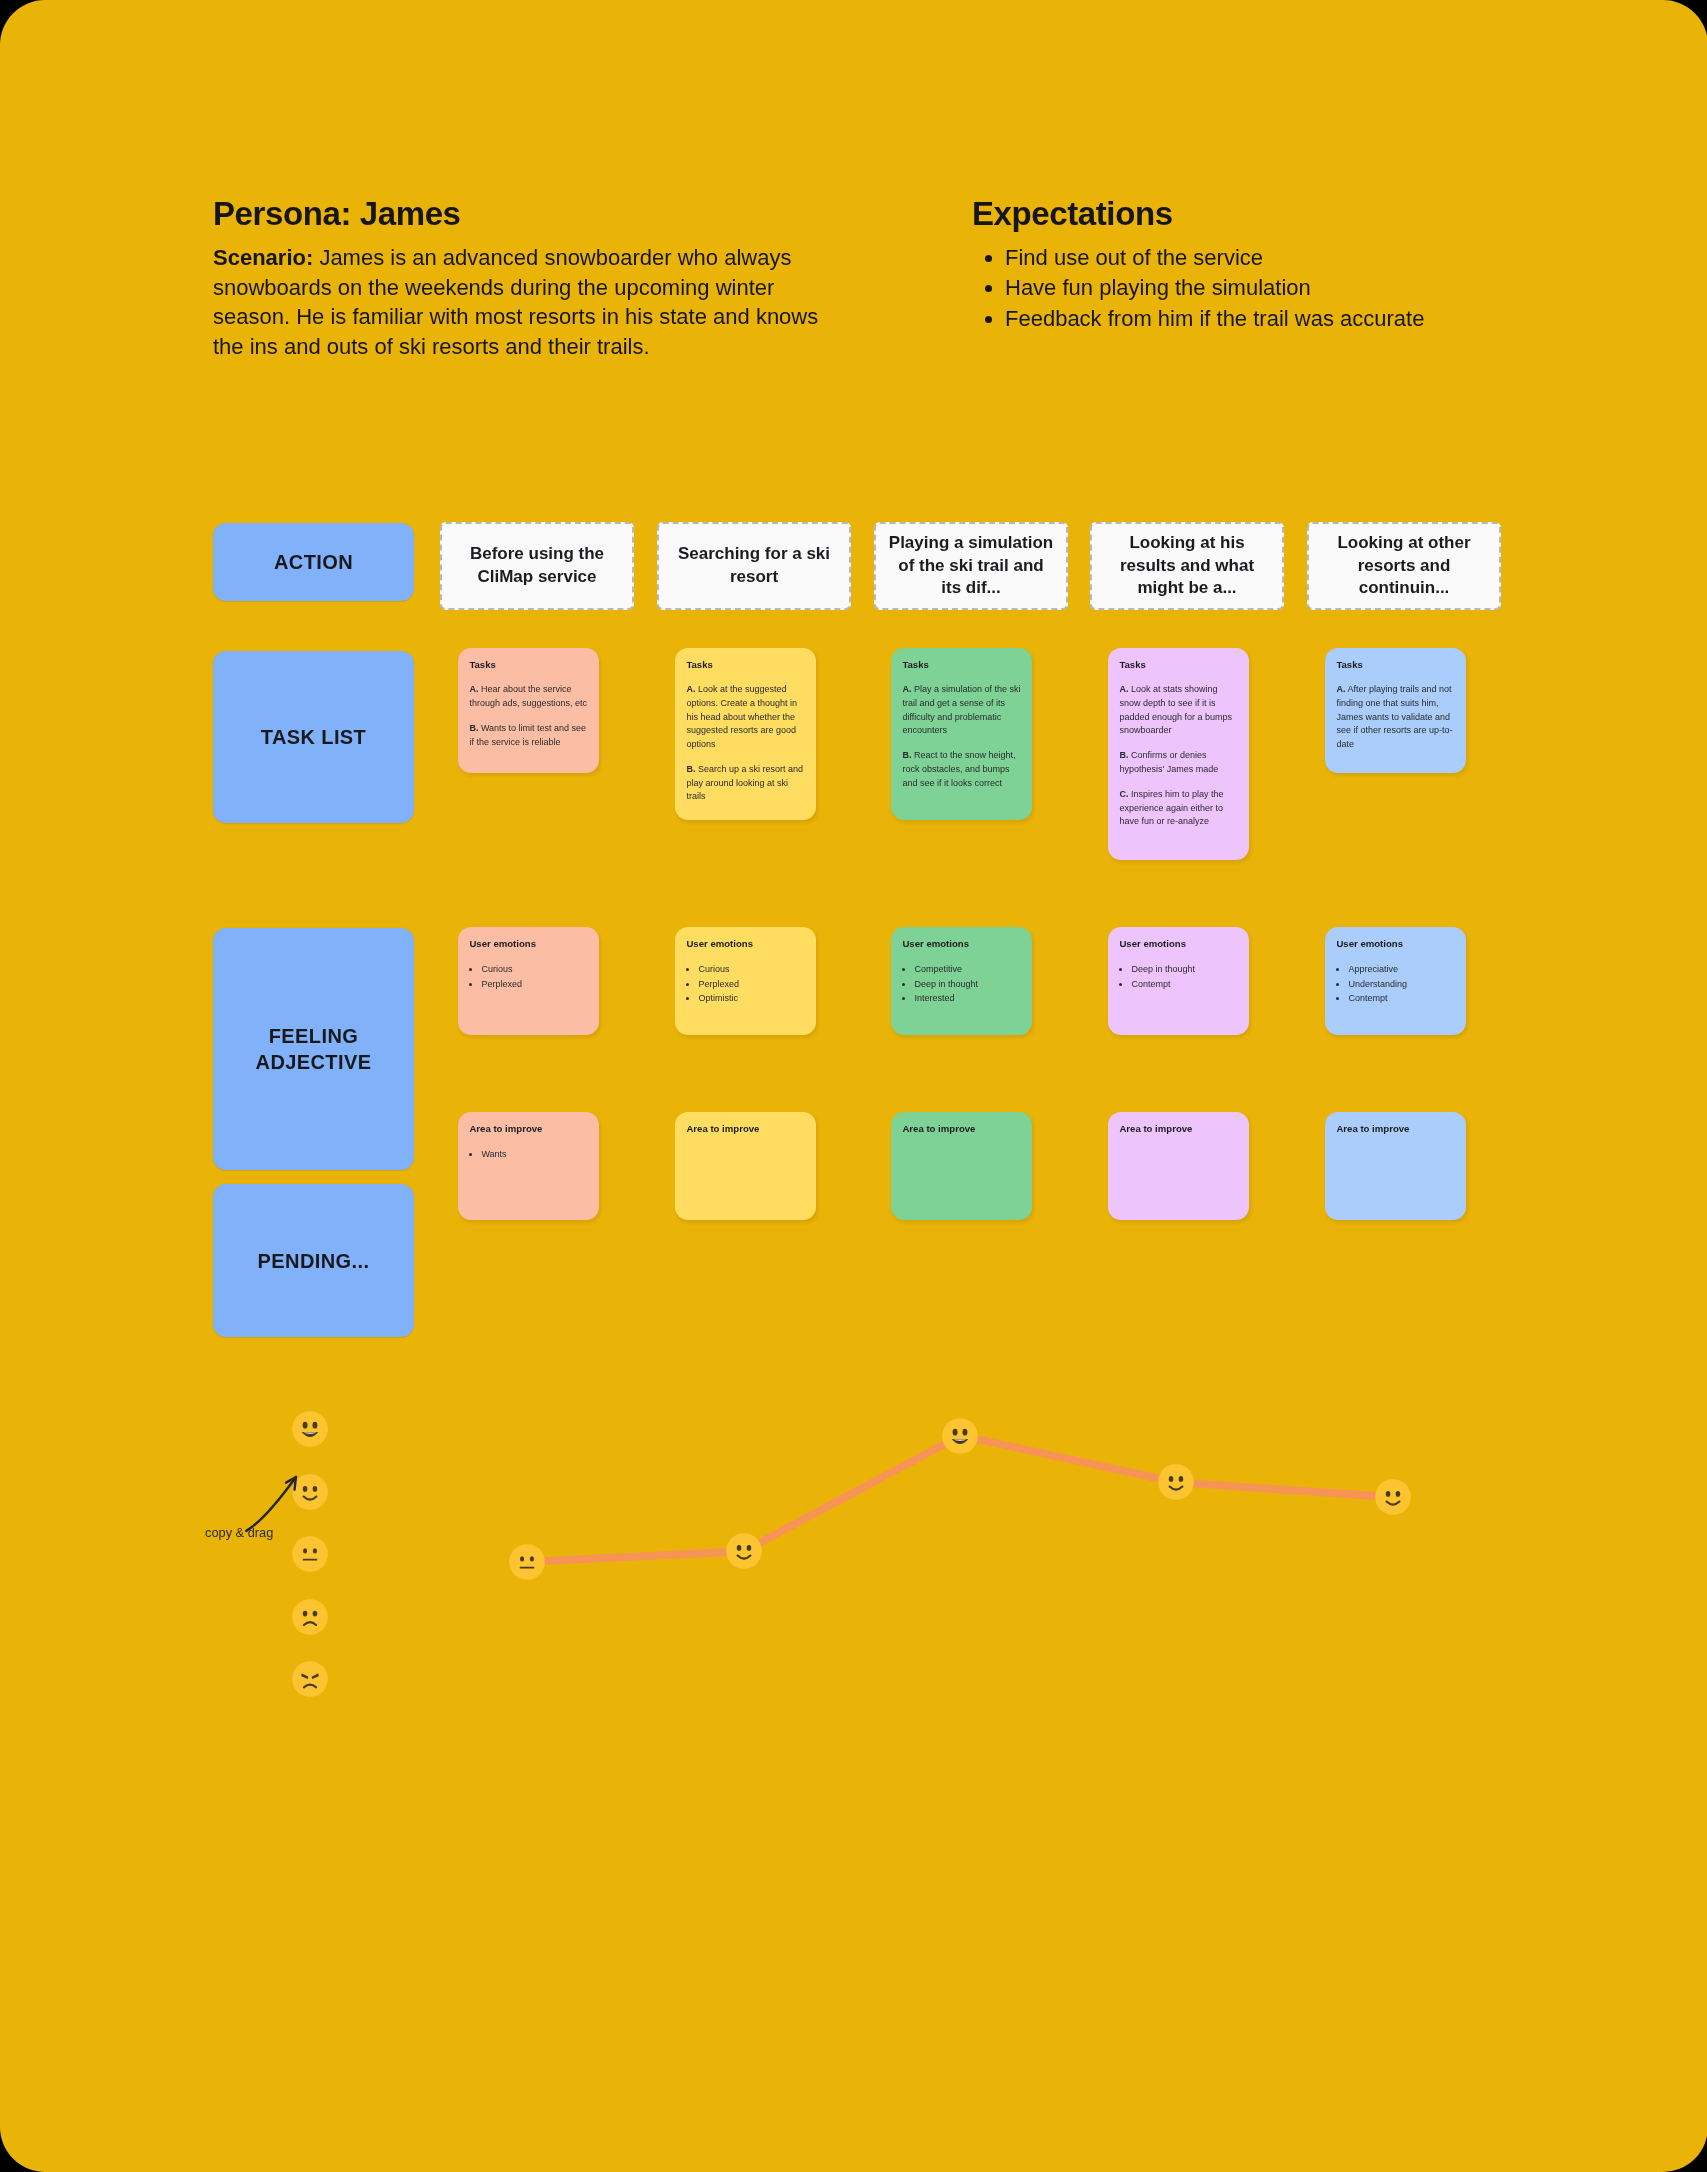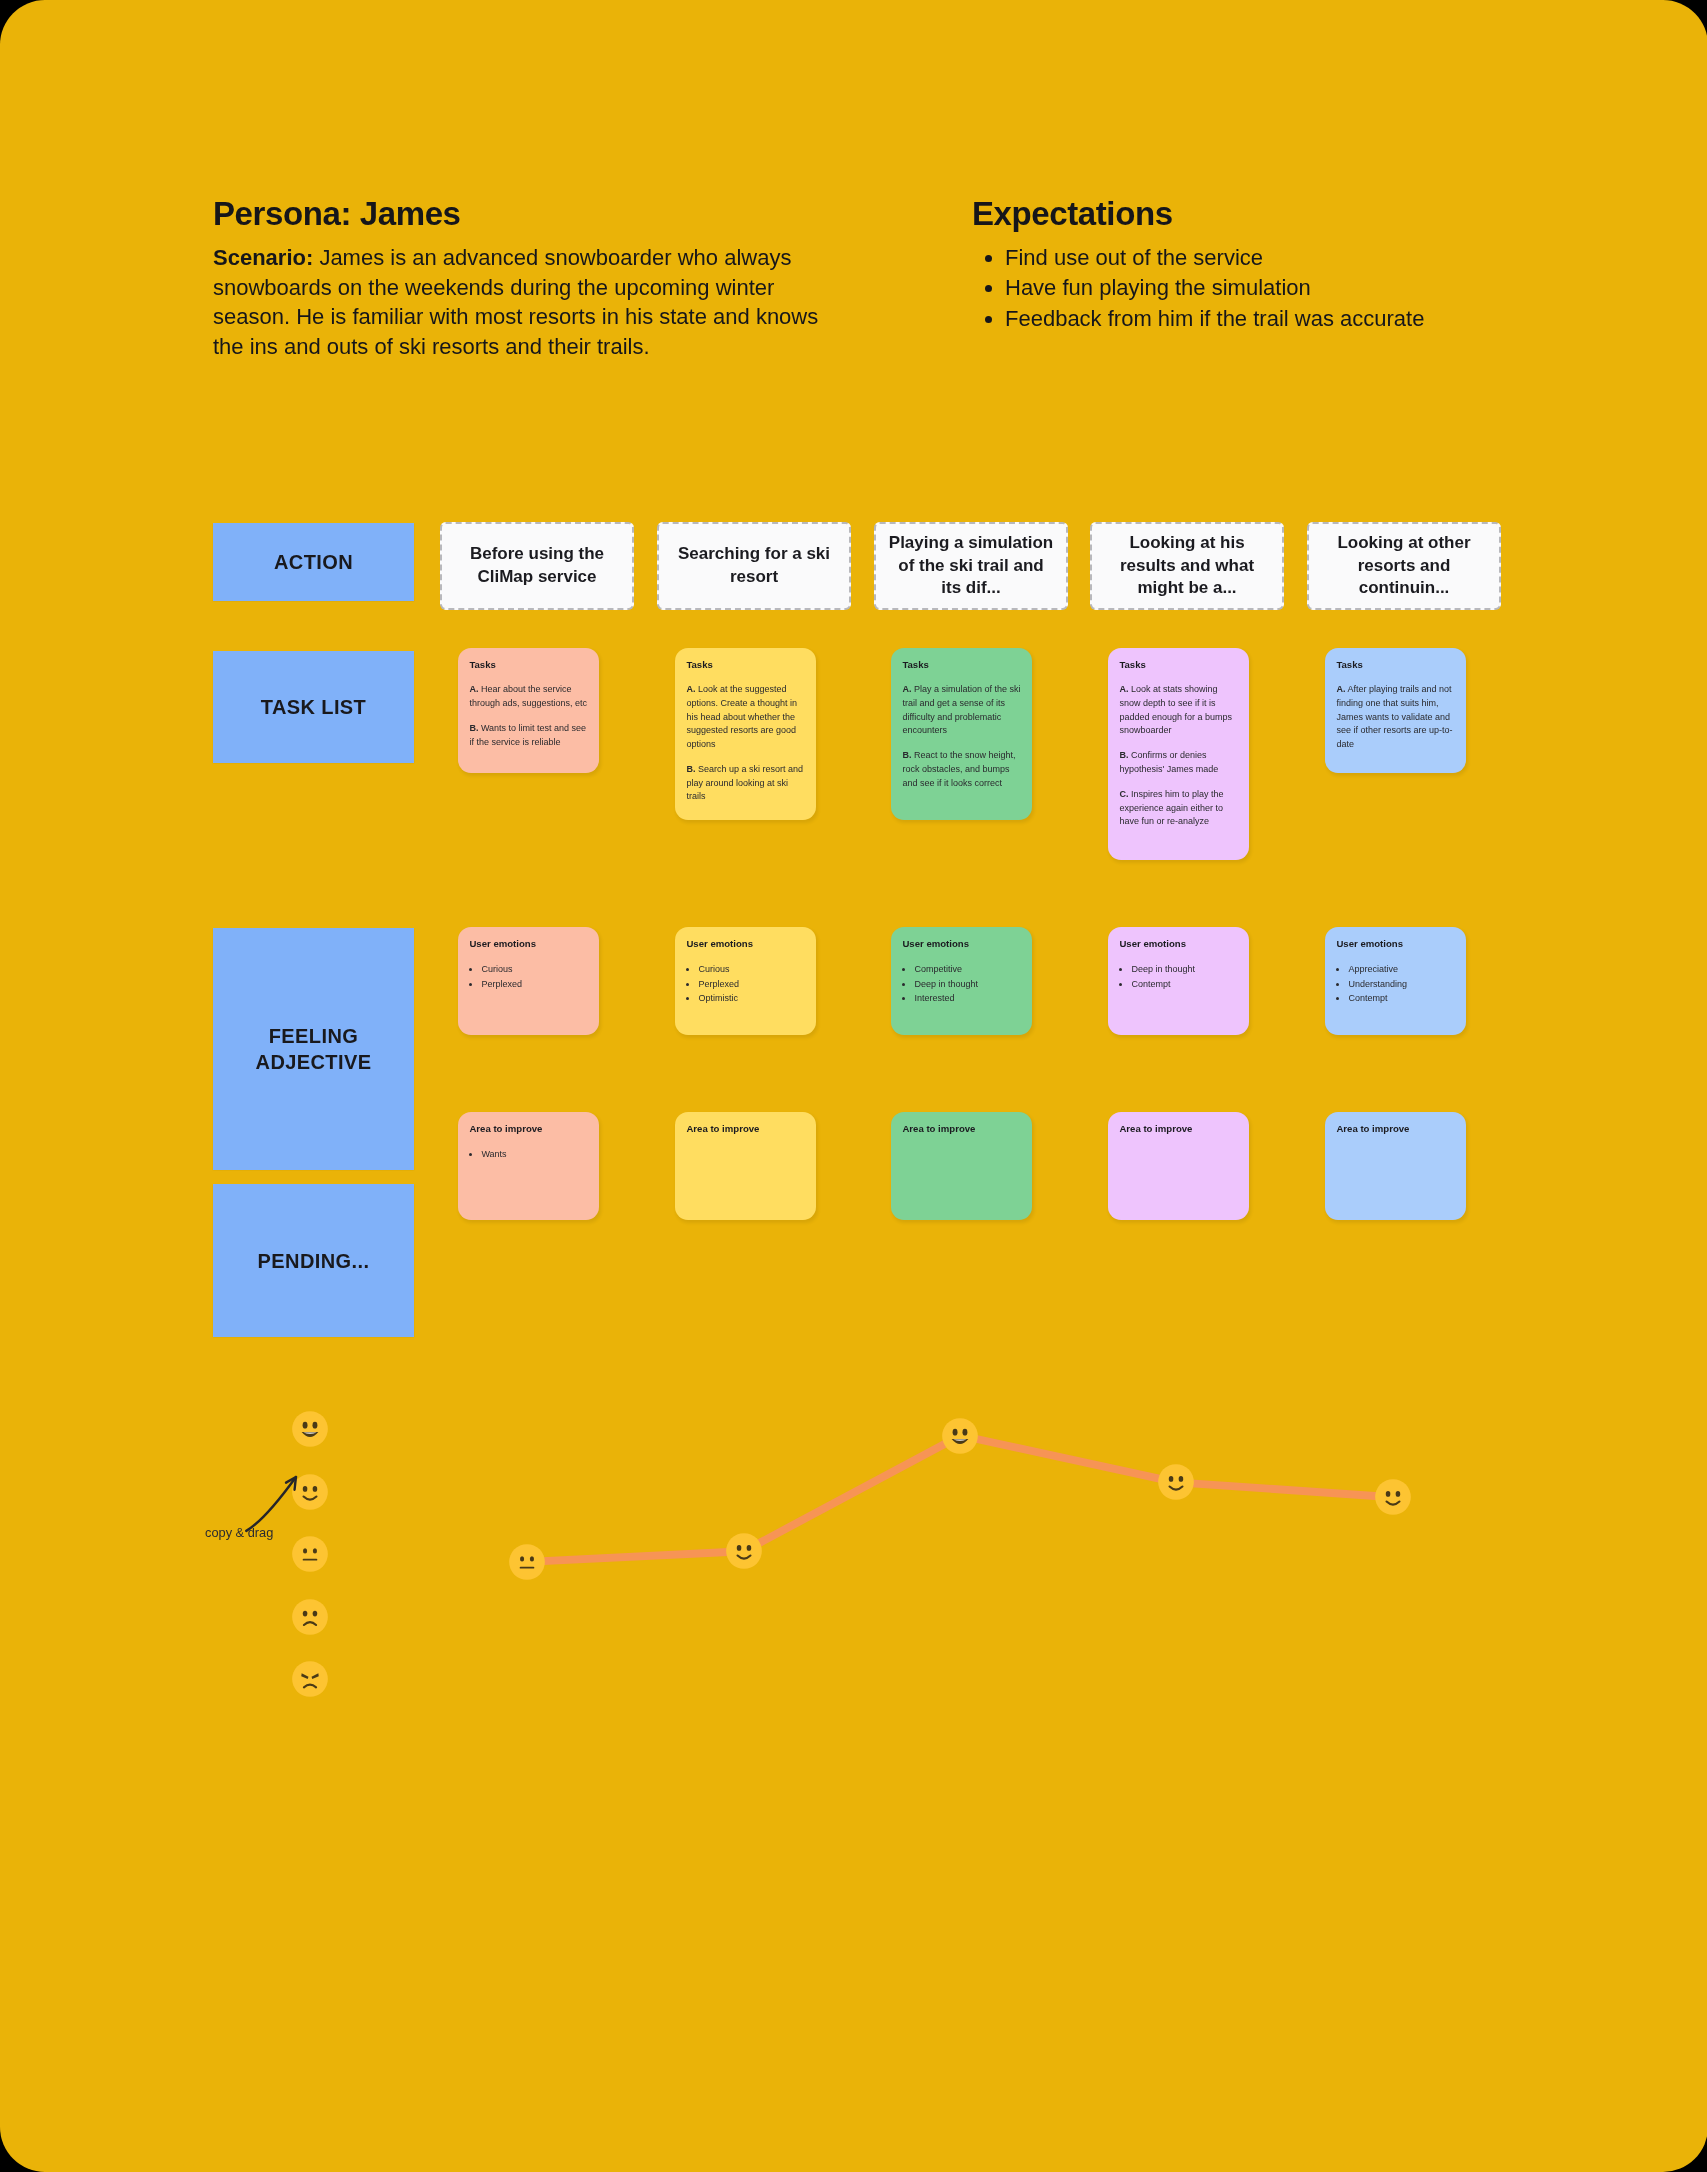--- a/index.html
+++ b/index.html
@@ -57,21 +57,21 @@
 
   
   #grid {
     position: absolute;
     left: 213px; top: 522px;
   }
   .row-label {
     position: absolute;
     width: 201px;
     background: #80b1f9;
-    border-radius: 0;
+    border-radius: 13px;
     display: flex;
     align-items: center;
     justify-content: center;
     text-align: center;
     color: #19191d;
     font-size: 20px;
     font-weight: bold;
     letter-spacing: 0.4px;
     line-height: 1.3;
     box-shadow: 0 0.7px 1.4px rgba(0,0,0,0.10);
@@ -153,21 +153,21 @@
     <div class="big-title">Expectations</div>
     <ul class="exp-list" id="exp-list">
         <li>Find use out of the service</li>
         <li>Have fun playing the simulation</li>
         <li>Feedback from him if the trail was accurate</li>
       </ul>
   </div>
 
   <div id="grid">
       <div class="row-label" style="left: 0px; top: 1.4px; width: 201px; height: 78px;">ACTION</div>
-      <div class="row-label" style="left: 0px; top: 129px; width: 201px; height: 112px;">TASK LIST</div>
+      <div class="row-label" style="left: 0px; top: 129px; width: 201px; height: 172px;">TASK LIST</div>
       <div class="row-label" style="left: 0px; top: 406px; width: 201px; height: 242px; padding: 0px 17px;">FEELING ADJECTIVE</div>
       <div class="row-label" style="left: 0px; top: 662px; width: 201px; height: 153px;">PENDING...</div>
       <div class="action-card" style="left: 227px; top: 0px;">Before using the CliMap service</div>
       <div class="action-card" style="left: 444px; top: 0px;">Searching for a ski resort</div>
       <div class="action-card" style="left: 661px; top: 0px;">Playing a simulation of the ski trail and its dif...</div>
       <div class="action-card" style="left: 877px; top: 0px;">Looking at his results and what might be a...</div>
       <div class="action-card" style="left: 1094px; top: 0px;">Looking at other resorts and continuin...</div>
       <div class="sticky" style="left: 245px; top: 126px; background: rgb(252, 189, 165); min-height: 125px;">
         <div class="sticky-title">Tasks</div>
         <div class="task-item"><b>A.</b><span> Hear about the service through ads, suggestions, etc</span></div>

